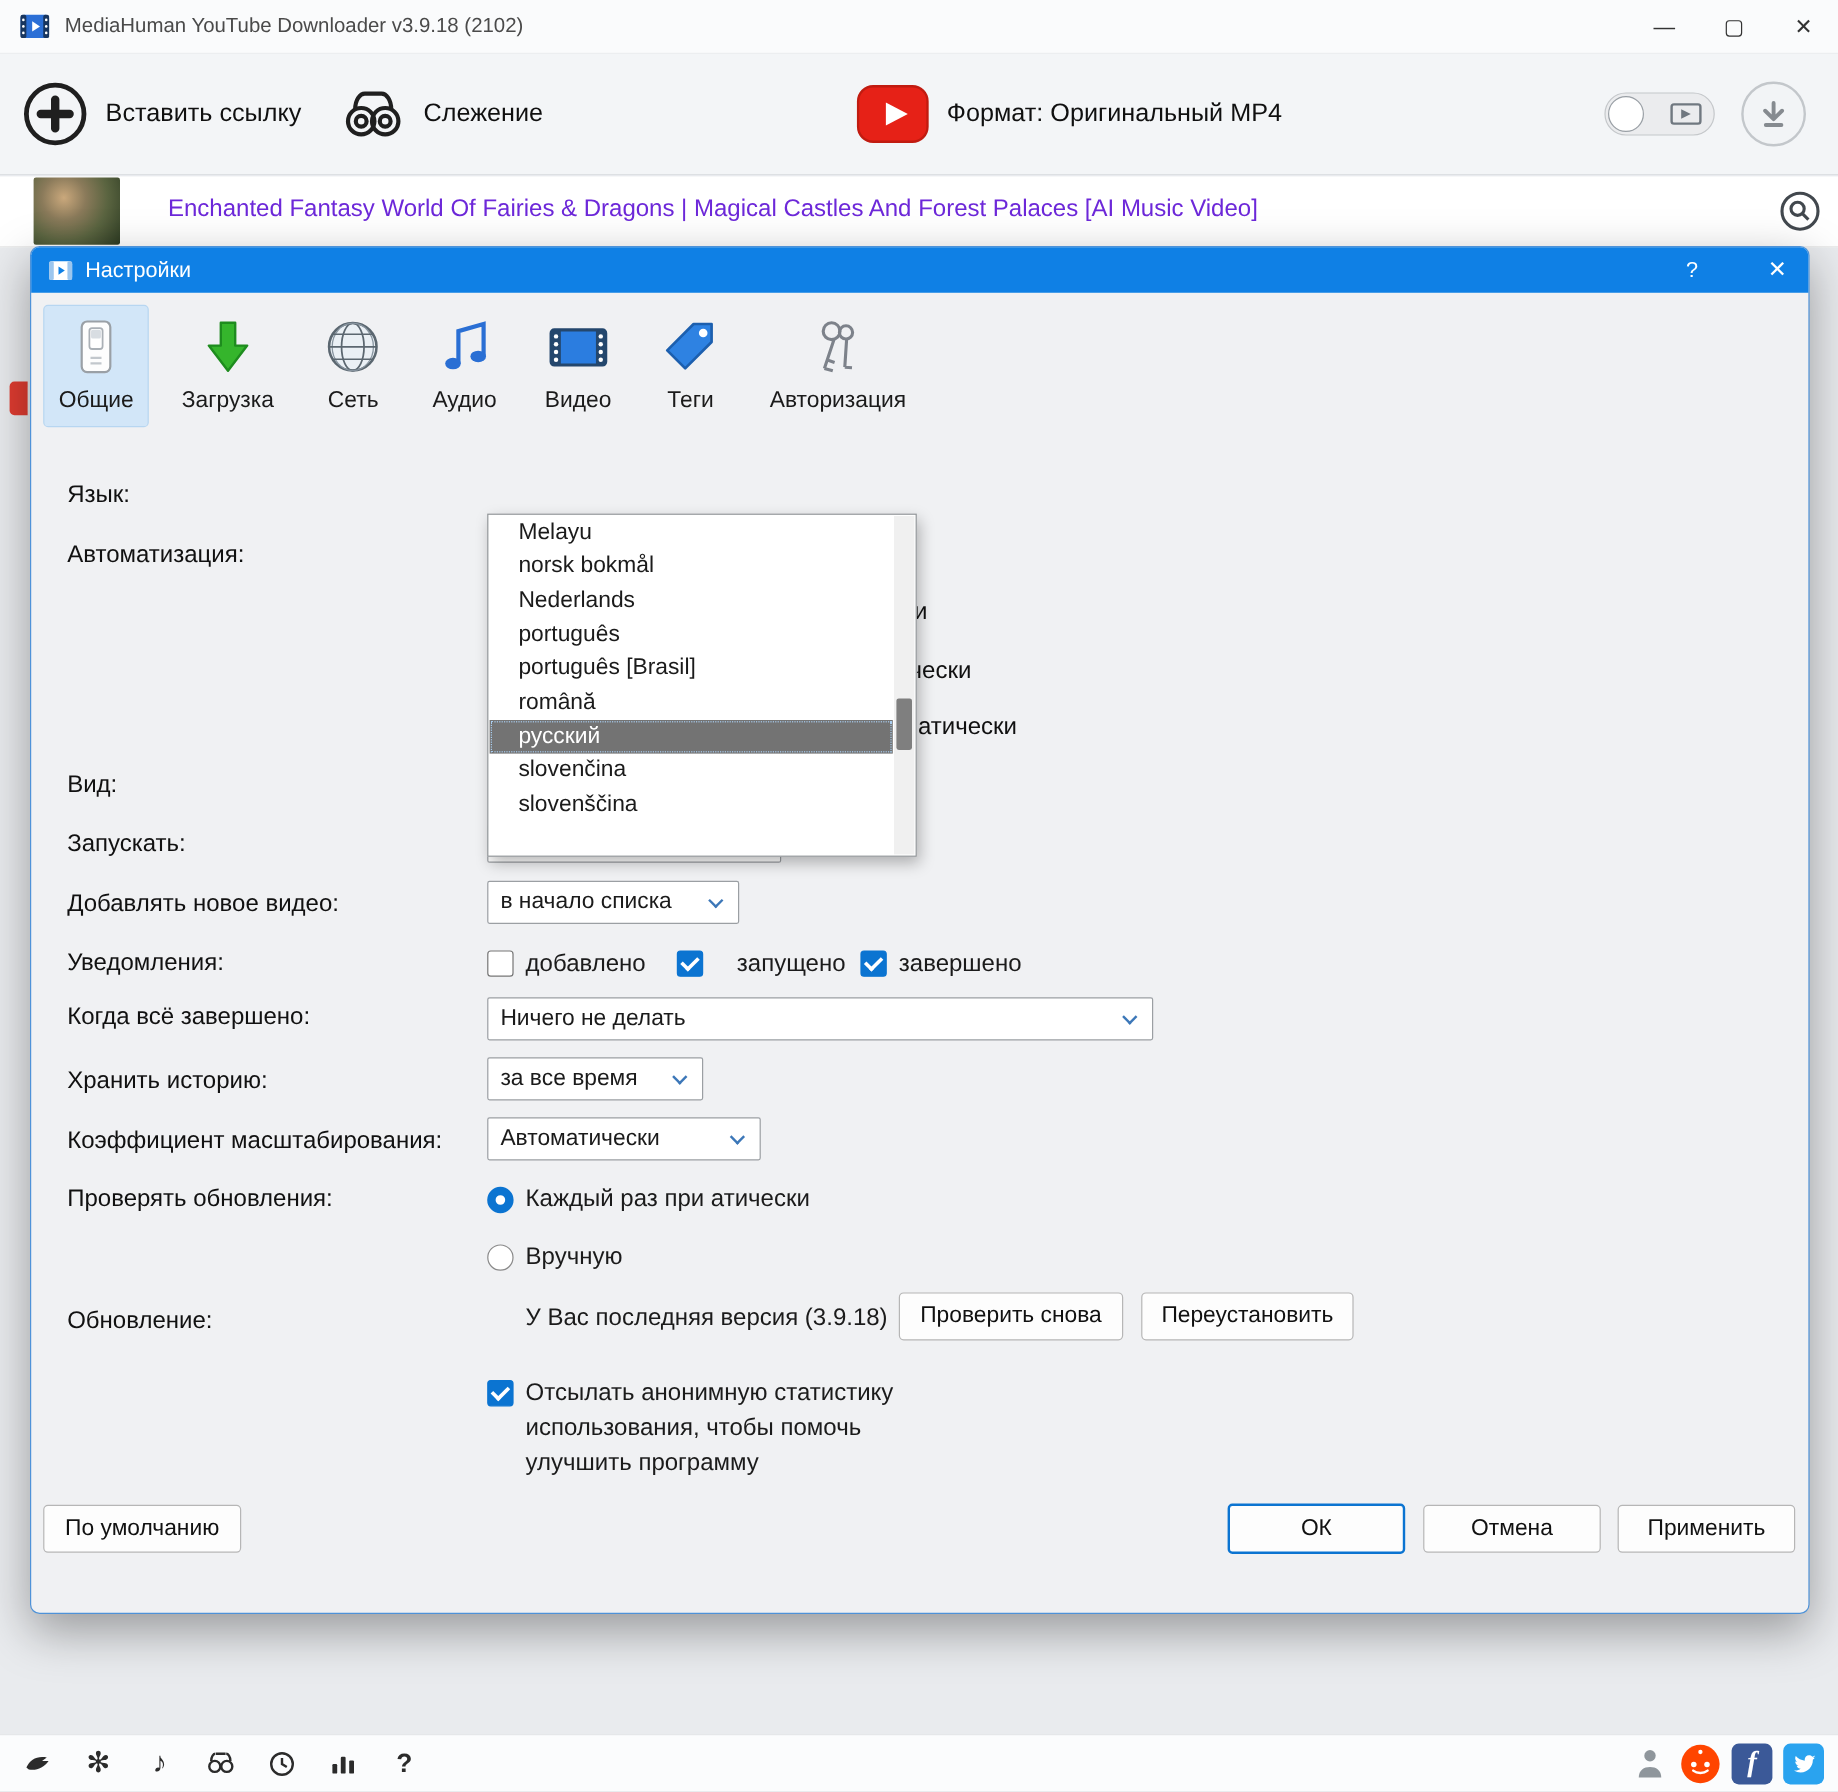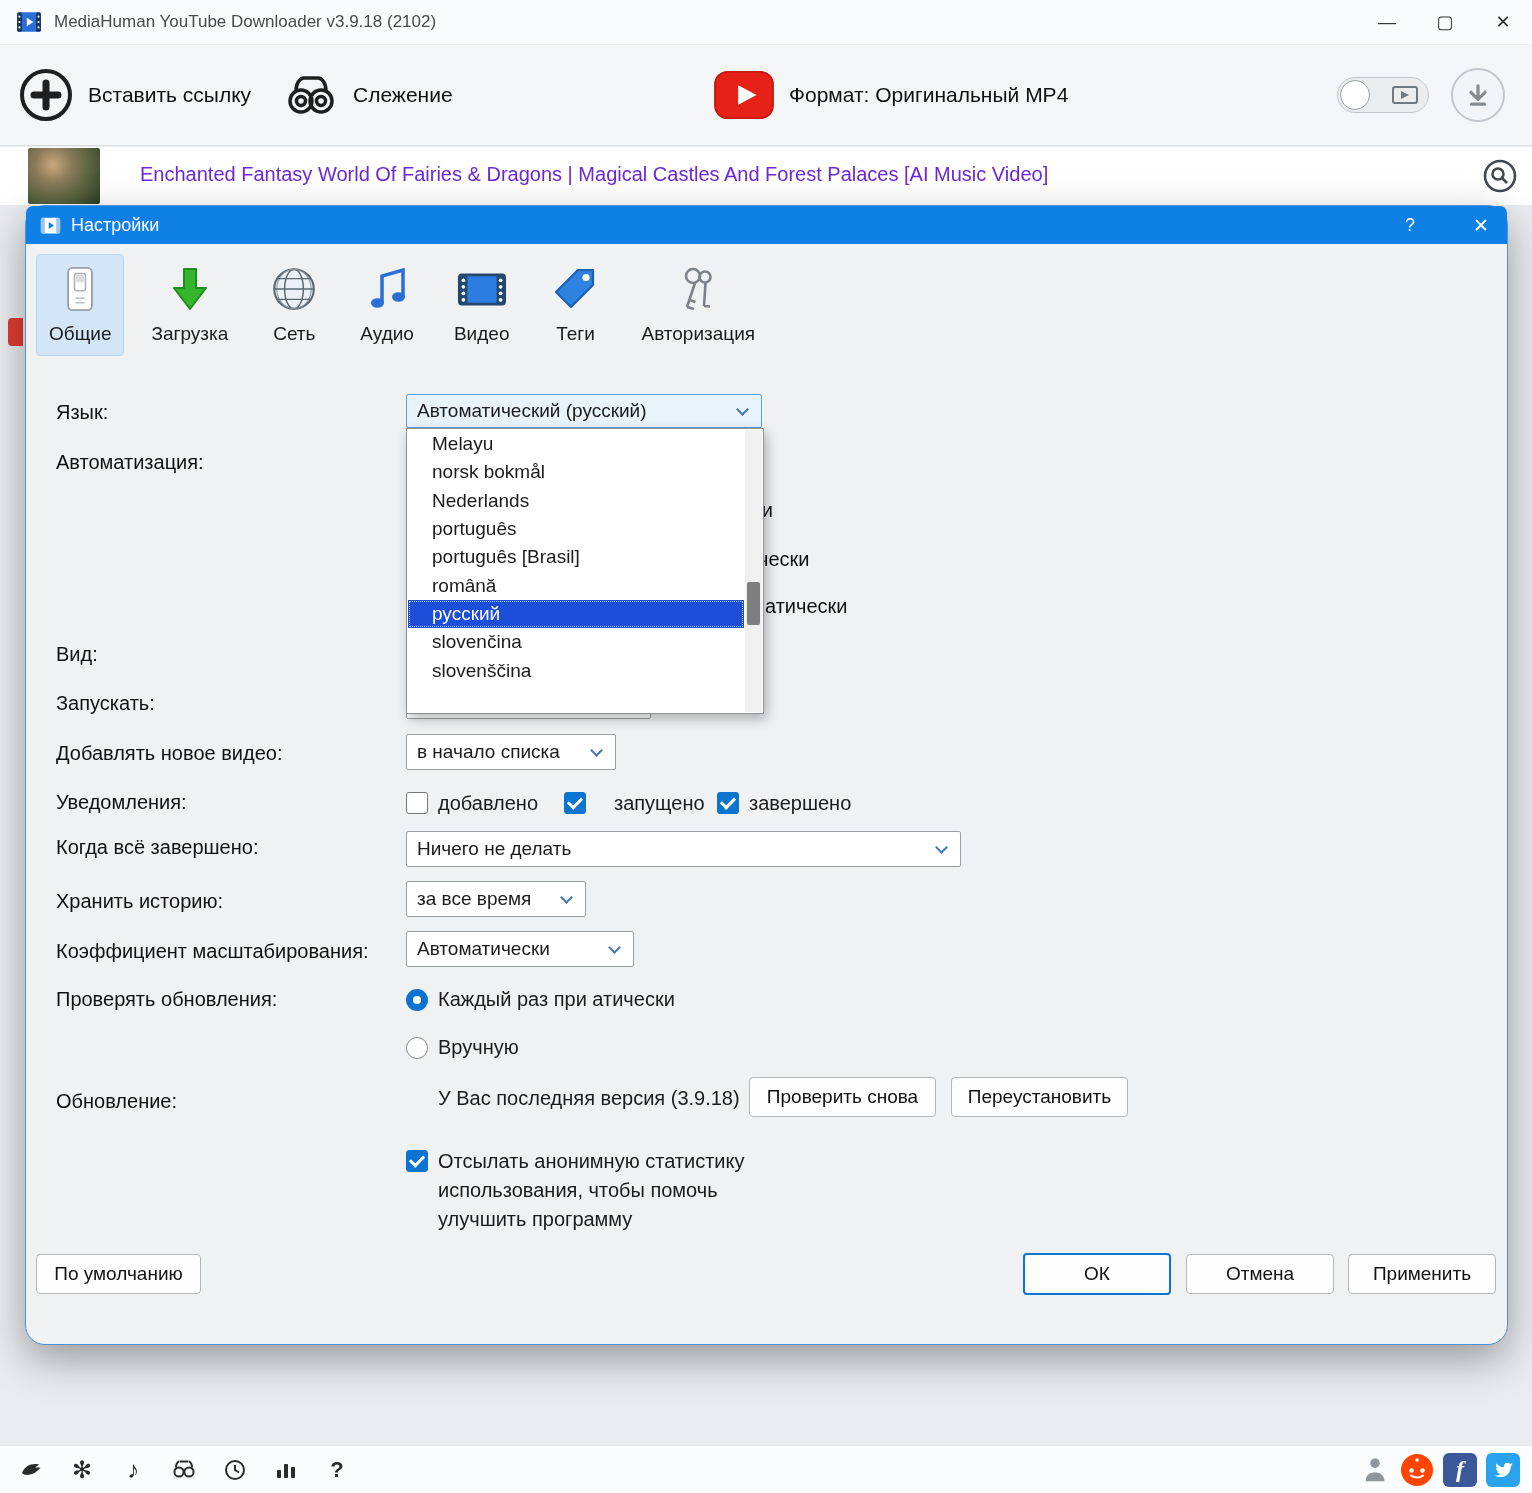--- a/index.html
+++ b/index.html
@@ -27,42 +27,42 @@
   .sb-left{display:flex;align-items:center;gap:25px;margin-left:18px;color:#2b2b2b}
   .sb-right{display:flex;align-items:center;gap:9px;margin-left:auto;margin-right:12px}
   .sbx{width:26px;height:26px;display:flex;align-items:center;justify-content:center;font-size:22px;color:#2b2b2b}
   .sbx.big{font-size:24px}
   .sbx.q{font-weight:bold}
   .sq{width:34px;height:34px;border-radius:6px;display:flex;align-items:center;justify-content:center}
   .sq.fb{background:#3b5998;color:#fff;font-family:"Liberation Serif",serif;font-weight:bold;font-size:24px;font-style:italic}
   .sq.tw{background:#2aa3ef}
   
   .dialog{position:absolute;left:25px;top:205px;width:1483px;height:1140px;background:#f0f1f3;
-          border:1px solid #4e92d8;border-radius:20px;box-shadow:0 14px 40px rgba(0,0,0,.35);z-index:10}
+          border:1px solid #4e92d8;border-radius:8px;box-shadow:0 14px 40px rgba(0,0,0,.35);z-index:10}
   .dlg-titlebar{position:absolute;top:0;left:0;right:0;height:38px;background:#0f80e5;border-radius:7px 7px 0 0;
                 display:flex;align-items:center;color:#fff;padding:0 18px 0 14px}
   .dlg-title{font-size:18px;margin-left:10px}
   .dlg-help{margin-left:auto;margin-right:58px;font-size:18px;cursor:default}
   .dlg-close{font-size:19px;cursor:default}
   .tabs{position:absolute;left:10px;top:48px;display:flex;gap:14px}
   .tab{display:flex;flex-direction:column;align-items:center;gap:8px;padding:8px 12px 10px;
        border:1px solid transparent;border-radius:4px}
   .tab.selected{background:#d2e6f8;border-color:#b7d6f1}
   .tab-icon{width:52px;height:52px;display:flex;align-items:center;justify-content:center}
   .tab-label{font-size:19px}
   .lbl{position:absolute;left:30px;font-size:20px;line-height:24px;color:#111;white-space:nowrap}
   .combo{position:absolute;background:#fff;border:1px solid #9b9fa3;border-radius:2px;display:flex;
          align-items:center;padding-left:10px;font-size:19px;white-space:nowrap}
   .combo .chev{margin-left:auto;margin-right:14px;width:9px;height:9px;border-right:2px solid #3c77b8;
                border-bottom:2px solid #3c77b8;transform:rotate(45deg);margin-top:-4px}
   .combo.open{background:#e9f3fc;border-color:#5e9ed6}
   .listbox{position:absolute;left:380px;top:222px;width:358px;height:286px;background:#fff;border:1px solid #8f9397;
            box-shadow:3px 5px 12px rgba(0,0,0,.28);z-index:5;padding:1px 19px 1px 1px}
   .opt{height:28.3px;display:flex;align-items:center;padding-left:24px;font-size:19px;white-space:nowrap}
-  .opt.selected{background:#1d4ed8;color:#fff;outline:1px dotted #a9cdef;outline-offset:-2px}
+  .opt.selected{background:#737373;color:#fff;outline:1px dotted #a9cdef;outline-offset:-2px}
   .lb-scroll{position:absolute;top:1px;right:1px;bottom:1px;width:17px;background:#f0f0f0}
   .lb-thumb{position:absolute;left:2px;right:2px;top:54%;height:15%;background:#7f7f7f;border-radius:2px}
   .frag{position:absolute;font-size:20px;color:#111;white-space:nowrap}
   .cb{position:absolute;width:22px;height:22px;background:#fff;border:1px solid #767676;border-radius:3px}
   .cb.checked{background:#0b74d1;border-color:#0b74d1}
   .cb.checked::after{content:"";position:absolute;left:3px;top:4px;width:11px;height:6px;
                      border-left:3px solid #fff;border-bottom:3px solid #fff;transform:rotate(-45deg)}
   .cblbl{position:absolute;font-size:20px;line-height:24px;white-space:nowrap}
   .radio{position:absolute;width:22px;height:22px;border-radius:50%;background:#fff;border:1px solid #8a8a8a}
   .radio.selected{border:7px solid #0b74d1}
@@ -276,24 +276,20 @@
     <span class="lbl" style="top:629px">Когда всё завершено:</span>
     <span class="lbl" style="top:683px">Хранить историю:</span>
     <span class="lbl" style="top:733px">Коэффициент масштабирования:</span>
     <span class="lbl" style="top:781px">Проверять обновления:</span>
     <span class="lbl" style="top:883px">Обновление:</span>
 
     <div class="combo" style="left:380px;top:481px;width:245px;height:32px;z-index:1">
       <span class="chev"></span>
     </div>
 
-    <div class="combo open" style="left:380px;top:188px;width:356px;height:34px;z-index:4">
-      <span>Автоматический (русский)</span>
-      <span class="chev"></span>
-    </div>
 
     <div class="listbox">
       <div class="opt">Melayu</div>
       <div class="opt">norsk bokmål</div>
       <div class="opt">Nederlands</div>
       <div class="opt">português</div>
       <div class="opt">português [Brasil]</div>
       <div class="opt">română</div>
       <div class="opt selected">русский</div>
       <div class="opt">slovenčina</div>

